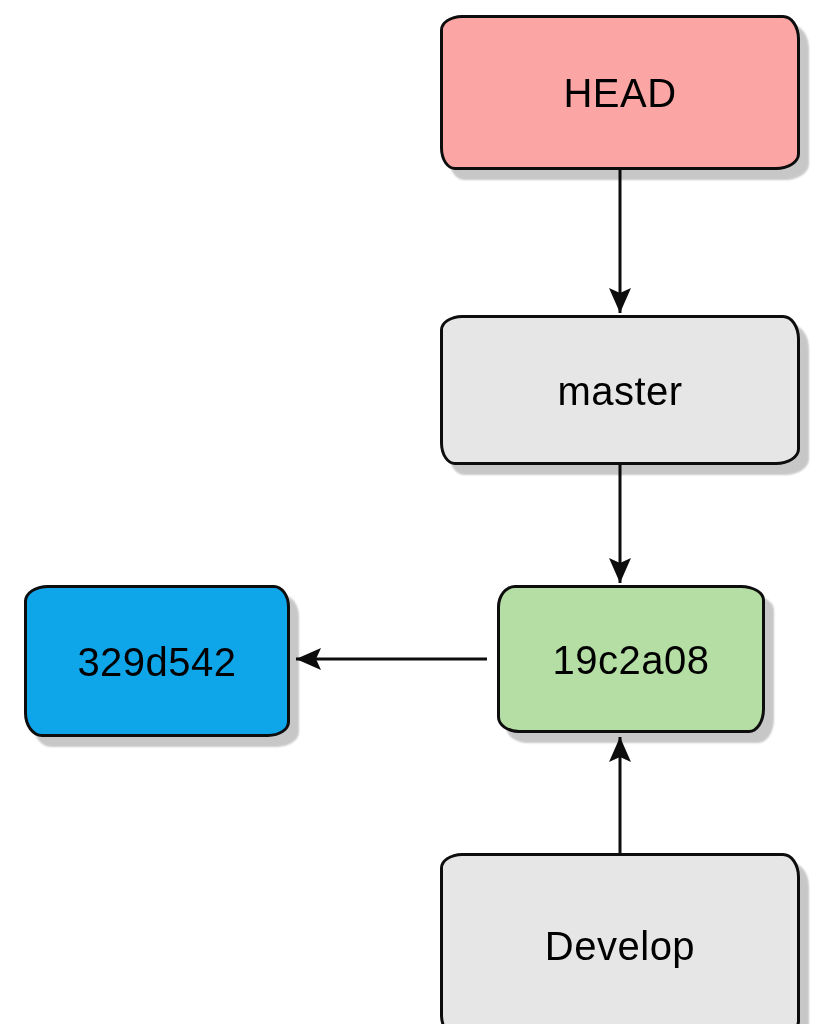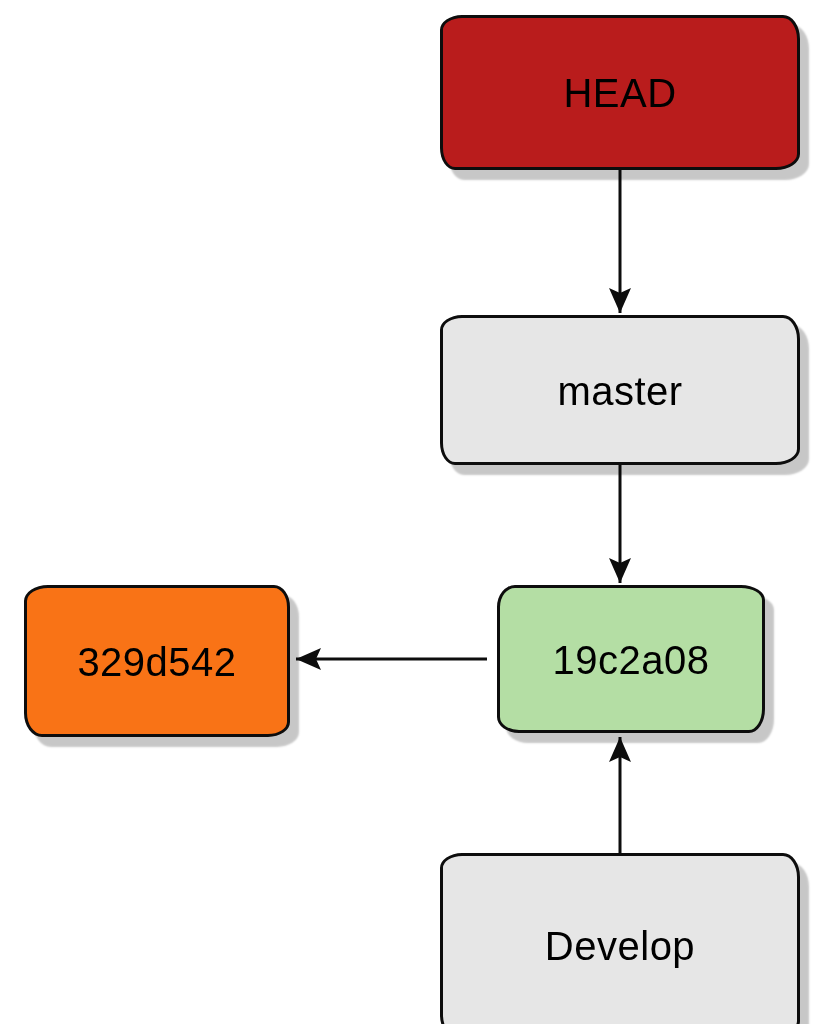--- a/index.html
+++ b/index.html
@@ -62,33 +62,33 @@
       <marker id="arrowhead" viewBox="0 0 26 22" refX="25" refY="11" markerWidth="26" markerHeight="22" markerUnits="userSpaceOnUse" orient="auto">
         <path d="M0,0 L25,11 L0,22 L5,11 Z" fill="#0d0d0d"></path>
       </marker>
     </defs>
     <line class="edge-line" x1="620" y1="170" x2="620" y2="313" marker-end="url(#arrowhead)"></line>
     <line class="edge-line" x1="620" y1="465" x2="620" y2="583" marker-end="url(#arrowhead)"></line>
     <line class="edge-line" x1="487" y1="659" x2="296" y2="659" marker-end="url(#arrowhead)"></line>
     <line class="edge-line" x1="620" y1="853" x2="620" y2="737" marker-end="url(#arrowhead)"></line>
   </svg>
 
-  <div class="node node-head" style="background-color: #b91c1c;">
+  <div class="node node-head" style="background-color: #fca5a5;">
     <span class="label">HEAD</span>
   </div>
 
   <div class="node node-master" style="background-color: rgb(230, 230, 230);">
     <span class="label">master</span>
   </div>
 
   <div class="node node-c19" style="background-color: rgb(180, 222, 164);">
     <span class="label">19c2a08</span>
   </div>
 
-  <div class="node node-c329" style="background-color: #f97316;">
+  <div class="node node-c329" style="background-color: #0ea5e9;">
     <span class="label">329d542</span>
   </div>
 
   <div class="node node-develop" style="background-color: rgb(230, 230, 230);">
     <span class="label">Develop</span>
   </div>
 
 </div>
 
 </body></html>

